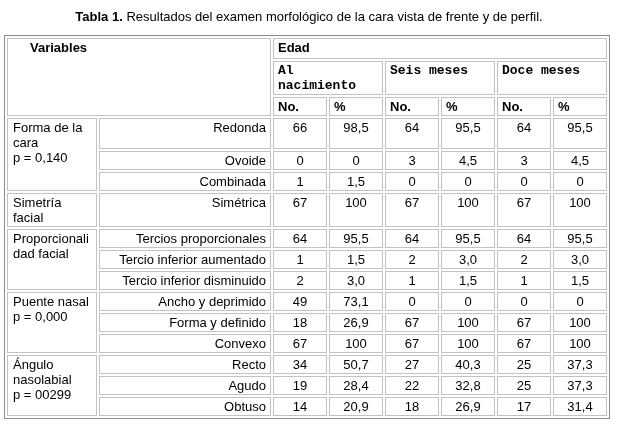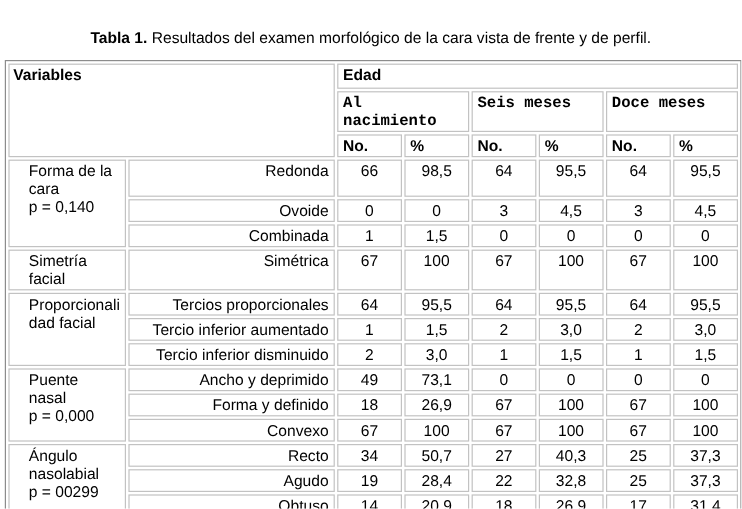--- a/index.html
+++ b/index.html
@@ -16,21 +16,21 @@
     font-family: "Liberation Sans", sans-serif;
   }
   .page {
     width: 618px;
     height: 424px;
     overflow: hidden;
     background: var(--background);
   }
   .caption {
     text-align: center;
-    padding-top: 24px;
+    padding-top: 9px;
     font-size: 13px;
     line-height: 16px;
   }
   .caption .b { font-weight: bold; }
   table.data-table {
     border-collapse: separate;
     border-spacing: 2px;
     border: 1px solid var(--border_outer);
     table-layout: fixed;
     margin: 10px 0 0 4px;
@@ -42,25 +42,25 @@
     font-size: 13px;
     line-height: 15px;
     padding: 1px 4px;
     vertical-align: top;
     overflow: hidden;
   }
   th { font-weight: bold; text-align: left; }
   th.vars {
     text-align: left;
     vertical-align: top;
-    padding-left: 3px;
+    padding-left: 22px;
   }
   td.group {
     white-space: pre-line;
-    padding-left: 16px;
+    padding-left: 5px;
   }
   td.cat { text-align: right; }
   td.num { text-align: center; }
   tr.hr1 { height: 21px; }
   tr.hr2 { height: 19px; font-family: Liberation Mono, monospace; }
   tr.hr3 { height: 17px; }
   tbody tr { height: 19px; }
   tr.tall1 { height: 31px; }
   tr.tall2 { height: 33px; margin-left: 46px; }
   .source-note {

